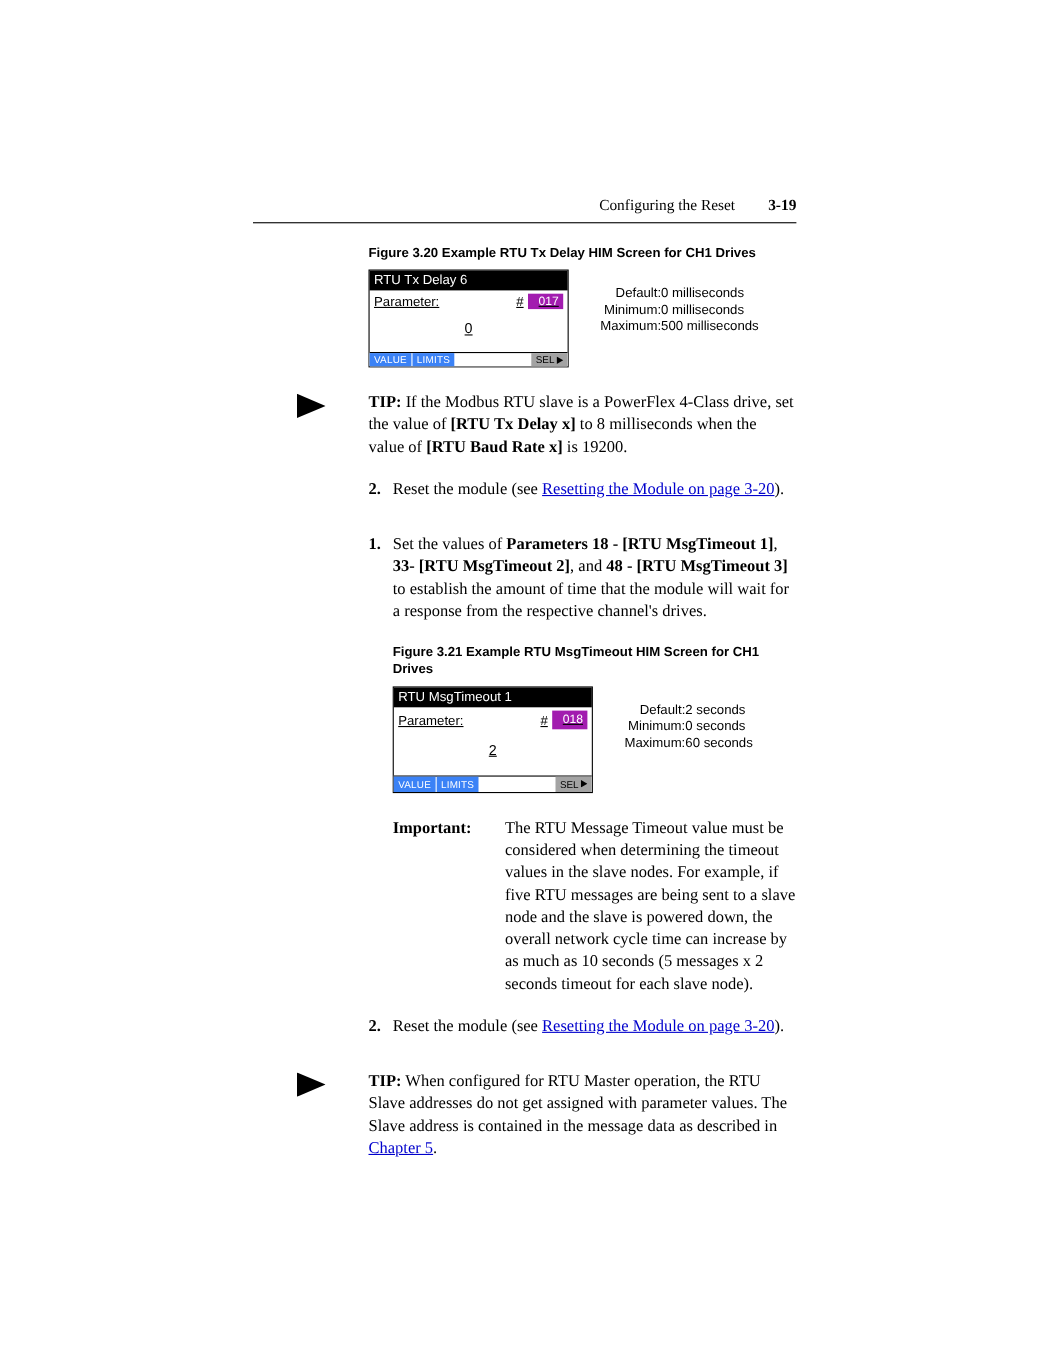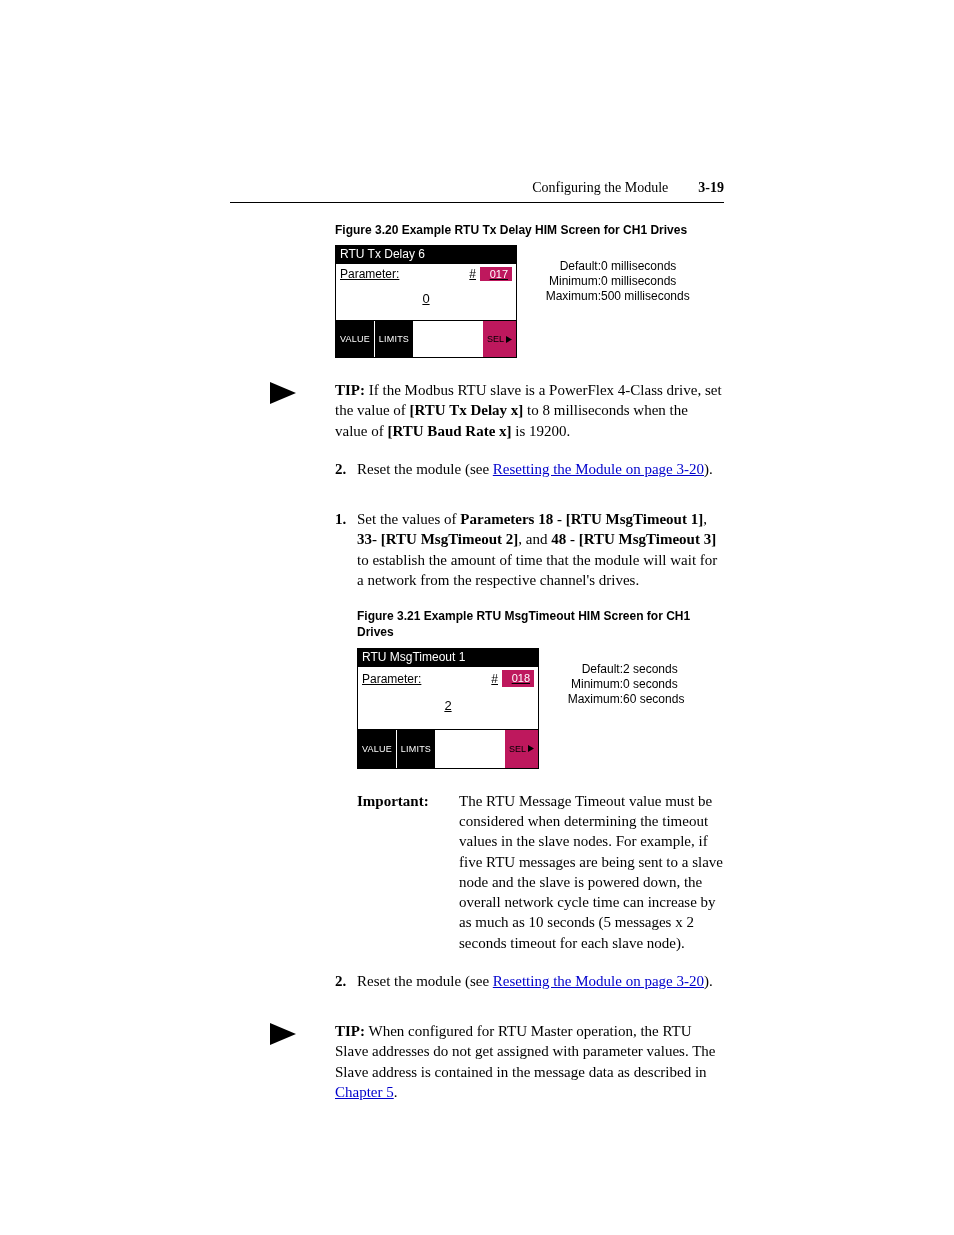--- a/index.html
+++ b/index.html
@@ -60,48 +60,48 @@
   }
   .him-param-row {
     display: flex;
     align-items: center;
     font-size: 12px;
     padding: 3px 4px 0 4px;
   }
   .him-param-row .label { flex: 1; }
   .him-param-row .hash { margin-right: 4px; }
   .him-param-row .num {
-    background: #be185d;
+    background: #a21caf;
     color: #fff;
     padding: 1px 4px;
     font-size: 11px;
     min-width: 24px;
     text-align: right;
   }
   .him-value {
     text-align: center;
     font-size: 13px;
     padding: 10px 0 14px 0;
   }
   .him-footer {
     display: flex;
     background: #fff;
     font-size: 9px;
     border-top: 1px solid #000;
   }
   .him-footer .btn {
-    background: #000000;
+    background: #3b82f6;
     color: #fff;
-    padding: 13px 4px;
+    padding: 1px 4px;
     margin-right: 1px;
     letter-spacing: 0.2px;
   }
   .him-footer .spacer { flex: 1; }
   .him-footer .sel {
-    background: #be185d;
+    background: #a3a3a3;
     color: #000;
     padding: 1px 4px;
     display: flex;
     align-items: center;
     gap: 2px;
   }
   .him-footer .sel svg { width: 6px; height: 7px; }
   .him-meta {
     font-family: Arial, Helvetica, sans-serif;
     font-size: 12px;
@@ -159,21 +159,21 @@
     gap: 24px;
   }
   .important-block .k { font-weight: bold; width: 78px; flex: 0 0 78px; }
   .important-block .v { flex: 1; }
 </style>
 </head>
 <body>
 
 <div class="page">
   <div class="header">
-    <span class="section-name">Configuring the Module</span>
+    <span class="section-name">Configuring the Reset</span>
     <span class="page-num">3-19</span>
   </div>
 
   <div class="content">
 
     <div class="fig-caption">Figure 3.20   Example RTU Tx Delay HIM Screen for CH1 Drives</div>
 
     <div class="him-block">
       <div class="him-screen">
         <div class="him-title">RTU Tx Delay 6</div>
@@ -227,21 +227,21 @@
 
     <ol class="steps start2">
       <li>
         <span>Reset the module (see </span><a class="link">Resetting the Module on page 3-20</a><span>).</span>
       </li>
     </ol>
 
 
     <ol class="steps">
       <li>
-        <span>Set the values of </span><span class="bold">Parameters 18 - [RTU MsgTimeout 1]</span><span>, </span><span class="bold">33- [RTU MsgTimeout 2]</span><span>, and </span><span class="bold">48 - [RTU MsgTimeout 3]</span><span> to establish the amount of time that the module will wait for a network from the respective channel's drives.</span>
+        <span>Set the values of </span><span class="bold">Parameters 18 - [RTU MsgTimeout 1]</span><span>, </span><span class="bold">33- [RTU MsgTimeout 2]</span><span>, and </span><span class="bold">48 - [RTU MsgTimeout 3]</span><span> to establish the amount of time that the module will wait for a response from the respective channel's drives.</span>
 
         <div class="fig-caption" style="margin-top:18px">Figure 3.21   Example RTU MsgTimeout HIM Screen for CH1 Drives</div>
 
         <div class="him-block">
           <div class="him-screen">
             <div class="him-title">RTU MsgTimeout 1</div>
             <div class="him-body">
               <div class="him-param-row">
                 <span class="label">Parameter:</span>
                 <span class="hash">#</span>

